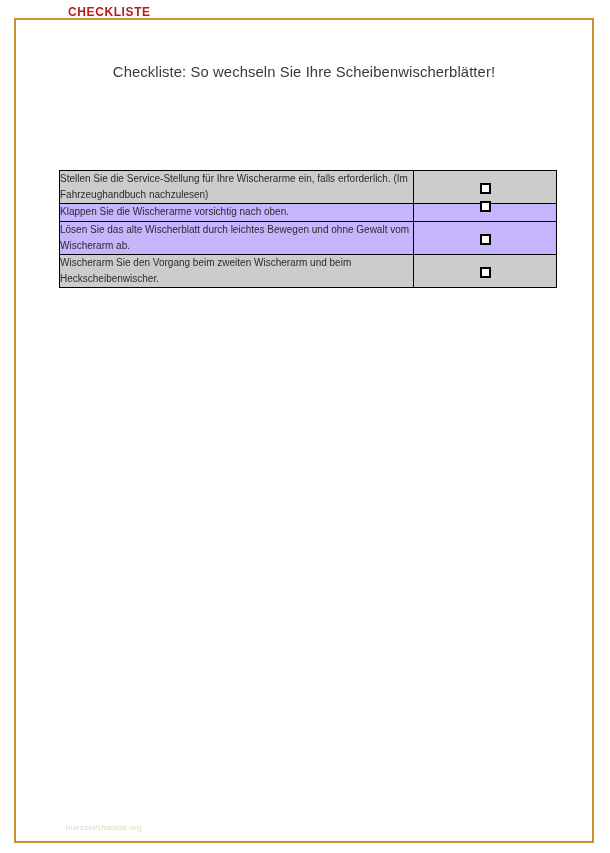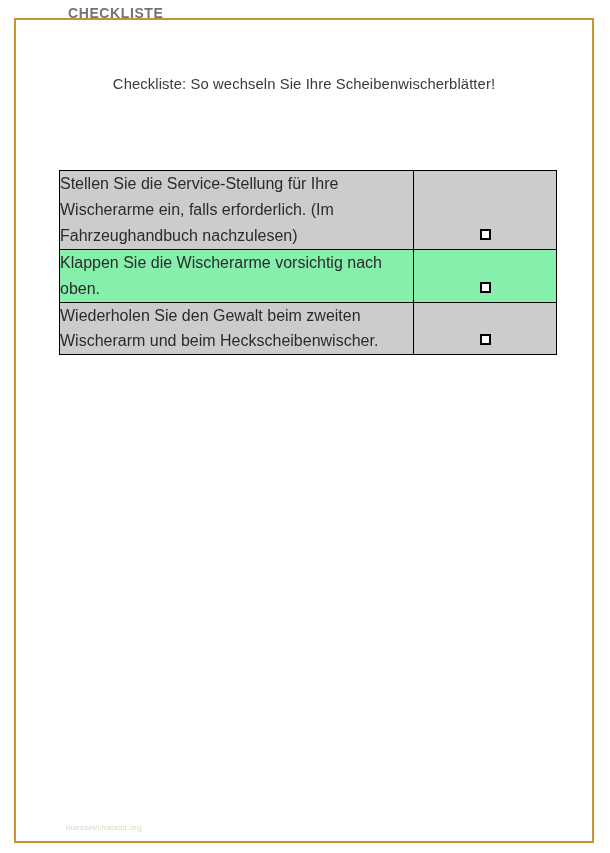--- a/index.html
+++ b/index.html
@@ -13,24 +13,24 @@
     font-family: "Liberation Sans", sans-serif;
     position: relative;
     overflow: hidden;
   }
 
   
   .doc-header {
     position: absolute;
     left: 68px;
     top: 5px;
-    font-size: 14px;
+    font-size: 12px;
     font-weight: bold;
     letter-spacing: 0.6px;
-    color: #737373;
+    color: #b91c1c;
     white-space: nowrap;
     text-align: center;
   }
 
   
   .page-frame {
     position: absolute;
     left: 14px;
     top: 18px;
     width: 580px;
@@ -38,21 +38,21 @@
     border: 2px solid #c8922e;
     box-sizing: border-box;
     background: #ffffff;
   }
 
   
   .doc-title {
     position: absolute;
     left: 0;
     right: 0;
-    top: 56px;
+    top: 44px;
     text-align: center;
     font-size: 14.8px;
     color: #3a3a3a;
     letter-spacing: 0.1px;
   }
 
   
   .checklist-table {
     position: absolute;
     left: 43px;
@@ -60,26 +60,26 @@
     width: 495px;
     border-collapse: collapse;
     table-layout: fixed;
   }
   .checklist-table td {
     border: 1.3px solid #000000;
     vertical-align: top;
     padding: 0;
   }
   .row-odd  td { background: #cccccc; }
-  .row-even td { background: #86efac; }
+  .row-even td { background: #c4b5fd; }
 
   .task-cell {
     width: 353px;
     padding: 9px 10px 9px 11px;
-    font-size: 16px;
+    font-size: 10px;
     line-height: 1.62;
     color: #2b2b2b;
     margin-top: 20px;
   }
   .check-cell {
     width: 142px;
     position: relative;
   }
   .checkbox-glyph {
     position: absolute;
@@ -129,22 +129,28 @@
           <td class="check-cell">
             <span class="checkbox-glyph"><span class="box"></span></span>
           </td>
         </tr>
         <tr class="row-even">
           <td class="task-cell">Klappen Sie die Wischerarme vorsichtig nach oben.</td>
           <td class="check-cell">
             <span class="checkbox-glyph"><span class="box"></span></span>
           </td>
         </tr>
+        <tr class="row-even">
+          <td class="task-cell">Lösen Sie das alte Wischerblatt durch leichtes Bewegen und ohne Gewalt vom Wischerarm ab.</td>
+          <td class="check-cell">
+            <span class="checkbox-glyph"><span class="box"></span></span>
+          </td>
+        </tr>
         <tr class="row-odd">
-          <td class="task-cell">Wiederholen Sie den Gewalt beim zweiten Wischerarm und beim Heckscheibenwischer.</td>
+          <td class="task-cell">Wischerarm Sie den Vorgang beim zweiten Wischerarm und beim Heckscheibenwischer.</td>
           <td class="check-cell">
             <span class="checkbox-glyph"><span class="box"></span></span>
           </td>
         </tr>
       </tbody>
   </table>
 
   <div class="doc-footer">buessel/chatalot.org</div>
 
 </div>

